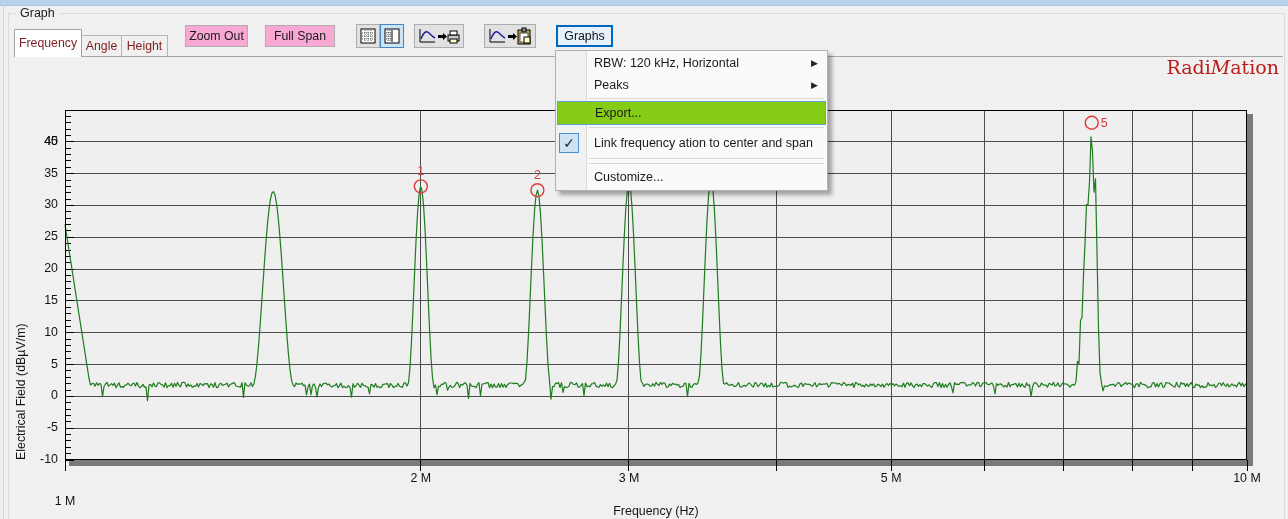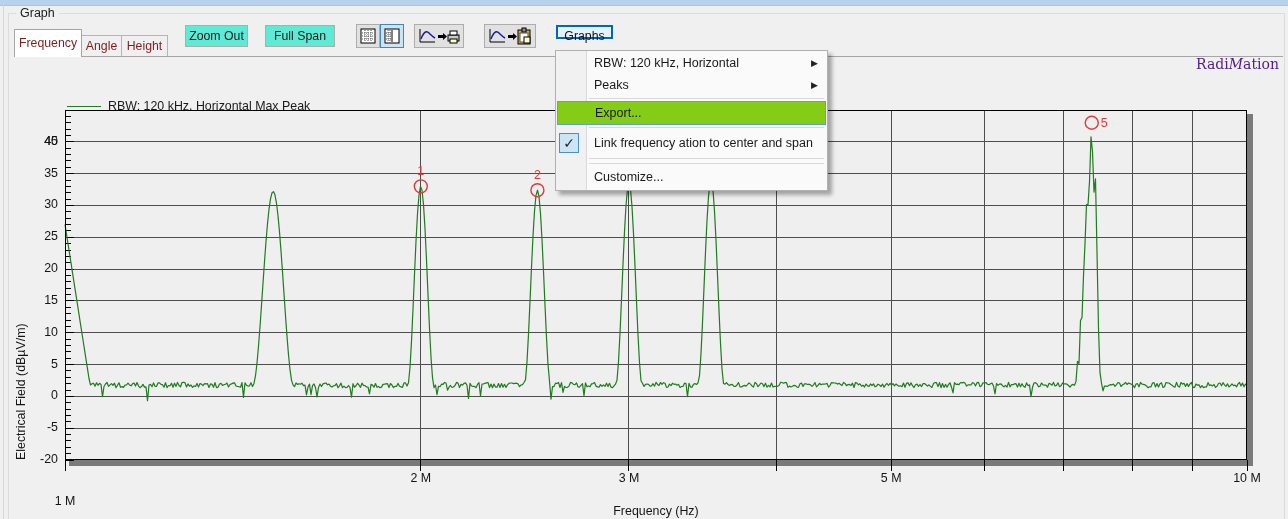--- a/index.html
+++ b/index.html
@@ -10,28 +10,28 @@
   .leftline{left:3px;top:5px;width:1px;height:514px;background:#d6d6d6;}
   .groupbox{left:8px;top:13px;width:1275px;height:506px;border-top:1px solid #dcdcdc;border-left:1px solid #dcdcdc;border-right:1px solid #dcdcdc;}
   .grouplabel{left:16px;top:6px;background:#f0f0f0;padding:0 4px;font-size:12.5px;color:#1a1a1a;}
   
   .tab{box-sizing:border-box;font-size:12.3px;color:#7f1d1d;text-align:center;}
   .tab.active{left:14px;top:29px;width:68px;height:28px;background:#ffffff;border:1px solid #a5a5a5;border-bottom:none;line-height:26px;z-index:3;}
   .tab.t2{left:82px;top:35px;width:40px;height:21px;background:#f0f0f0;border:1px solid #b5b5b5;border-bottom:none;border-left:none;line-height:20px;}
   .tab.t3{left:122px;top:35px;width:46px;height:21px;background:#f0f0f0;border:1px solid #b5b5b5;border-bottom:none;border-left:none;line-height:20px;}
   .panelline{left:14px;top:56px;width:1269px;height:1px;background:#a5a5a5;z-index:2;}
   
-  .btn{box-sizing:border-box;background:#5eead4;border:1px solid #adadad;font-size:12.3px;color:#1a1a1a;text-align:center;line-height:20px;}
+  .btn{box-sizing:border-box;background:#f9a8d4;border:1px solid #adadad;font-size:12.3px;color:#1a1a1a;text-align:center;line-height:20px;}
   .iconbtn{box-sizing:border-box;background:#e1e1e1;border:1px solid #adadad;display:flex;align-items:center;justify-content:center;}
   .iconbtn.selected{background:#cde4f7;border:1px solid #3f86c4;}
   .graphsbtn{box-sizing:border-box;background:#e5f1fb;border:2px solid #0067c0;font-size:12.3px;color:#111;text-align:center;line-height:18px;}
   
   .legendline{width:34px;height:0;border-top:1.6px solid #1f7c1f;}
   .legendlabel{font-size:12.4px;color:#1a1a1a;white-space:nowrap;}
-  .brand{font-family:"DejaVu Serif",serif;font-size:14px;color:#4c1d95;white-space:nowrap;}
+  .brand{font-family:"DejaVu Serif",serif;font-size:19px;color:#b91c1c;white-space:nowrap;}
   .brand .ital{font-style:italic;}
   .ticklabel{font-size:12.4px;color:#141414;white-space:nowrap;}
   .ylab{text-align:right;width:38px;}
   .xlab{text-align:center;width:48px;}
   .axistitle{font-size:12.4px;color:#141414;}
   .ytitle{left:14px;top:110px;height:350px;display:flex;align-items:center;writing-mode:vertical-rl;transform:rotate(180deg);}
   .xtitle{left:556px;top:504px;width:200px;text-align:center;}
   .shadowbar{background:#7a7a7a;}
   
   .menu{left:555px;top:50px;width:273px;background:#fafafa;border:1px solid #b0b0b0;box-shadow:4px 4px 4px rgba(0,0,0,0.32);z-index:20;box-sizing:border-box;padding:1px 0 2px 0;}
@@ -103,28 +103,22 @@
       <polyline points="2,2 2,15 17,15" fill="none" stroke="#000"></polyline>
       <path d="M3,12 C6,4 9,3 12,7 C14,9 15,10 17,11" fill="none" stroke="#1a1aa0" stroke-width="1.4"></path>
       <path d="M20,8 h5 v-2 l4,3.5 -4,3.5 v-2 h-5 z" fill="#000"></path>
       <rect x="30" y="3" width="12" height="14" fill="#c8a850" stroke="#000"></rect>
       <rect x="34" y="1" width="4" height="4" fill="#909090" stroke="#000"></rect>
       <rect x="32" y="6" width="8" height="9" fill="#fff" stroke="#555"></rect>
       <rect x="36" y="10" width="6" height="6" fill="#ffffc8" stroke="#000"></rect>
     </svg>
   </div>
 
-  <div class="abs graphsbtn" style="left:556px;top:25px;width:57px;height:14px;">Graphs</div>
-
-  <div class="abs" style="left:67px;top:99px;">
-    <div style="display:flex;align-items:center;gap:7px;">
-      <div class="legendline"></div>
-      <div class="legendlabel">RBW: 120 kHz, Horizontal Max Peak</div>
-    </div>
-  </div>
+  <div class="abs graphsbtn" style="left:556px;top:25px;width:57px;height:22px;">Graphs</div>
+
 
   <div class="abs brand" style="right:9px;top:56px;">
     <span>Radi</span><span class="ital">M</span><span>ation</span>
   </div>
 
   <div class="abs ticklabel axistitle ytitle">Electrical Field (dBµV/m)</div>
   <div class="abs ticklabel axistitle xtitle">Frequency (Hz)</div>
 
   <div class="abs shadowbar" style="left:1247px;top:114px;width:6px;height:352px;"></div>
   <div class="abs shadowbar" style="left:69px;top:460px;width:1184px;height:6px;"></div>
@@ -134,21 +128,21 @@
       <div class="abs ticklabel ylab" style="left: 20px; top: 133.818px;">40</div>
       <div class="abs ticklabel ylab" style="left: 20px; top: 165.636px;">35</div>
       <div class="abs ticklabel ylab" style="left: 20px; top: 197.455px;">30</div>
       <div class="abs ticklabel ylab" style="left: 20px; top: 229.273px;">25</div>
       <div class="abs ticklabel ylab" style="left: 20px; top: 261.091px;">20</div>
       <div class="abs ticklabel ylab" style="left: 20px; top: 292.909px;">15</div>
       <div class="abs ticklabel ylab" style="left: 20px; top: 324.727px;">10</div>
       <div class="abs ticklabel ylab" style="left: 20px; top: 356.545px;">5</div>
       <div class="abs ticklabel ylab" style="left: 20px; top: 388.364px;">0</div>
       <div class="abs ticklabel ylab" style="left: 20px; top: 420.182px;">-5</div>
-      <div class="abs ticklabel ylab" style="left: 20px; top: 452px;">-20</div>
+      <div class="abs ticklabel ylab" style="left: 20px; top: 452px;">-10</div>
     </div>
   <div id="xlabels">
       <div class="abs ticklabel xlab" style="left: 41px; top: 448px; margin-top: 46px;">1 M</div>
       <div class="abs ticklabel xlab" style="left: 396.817px; top: 471px;">2 M</div>
       <div class="abs ticklabel xlab" style="left: 604.957px; top: 471px;">3 M</div>
       <div class="abs ticklabel xlab" style="left: 867.183px; top: 471px;">5 M</div>
       <div class="abs ticklabel xlab" style="left: 1223px; top: 471px;">10 M</div>
     </div>
   <svg id="plot" class="abs" style="left:65px;top:110px;overflow:visible;z-index:5;" width="1182" height="350">
       <rect x="0" y="0" width="1182" height="350" fill="#efefef"></rect>

